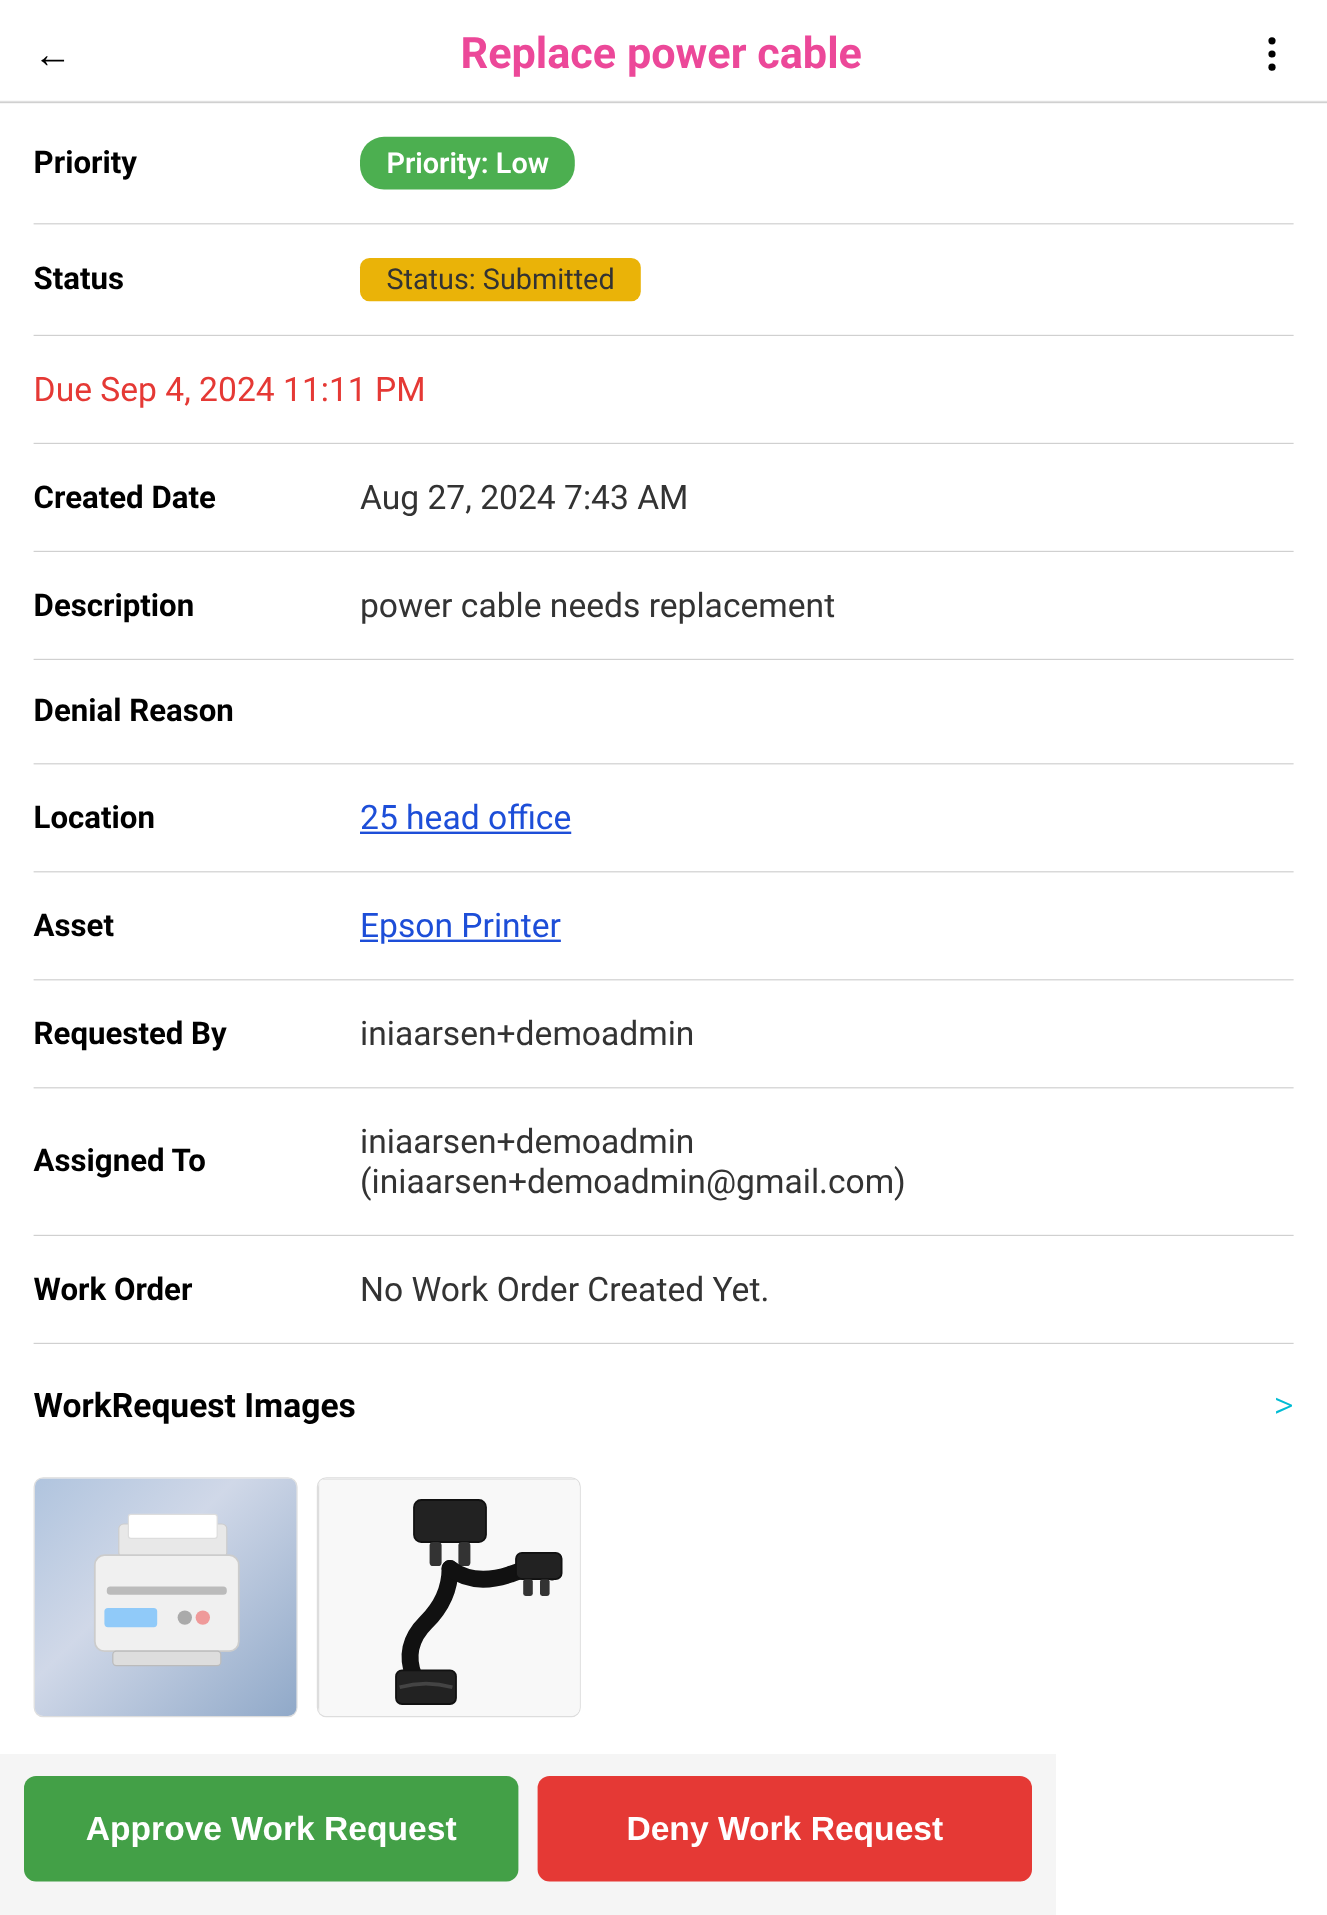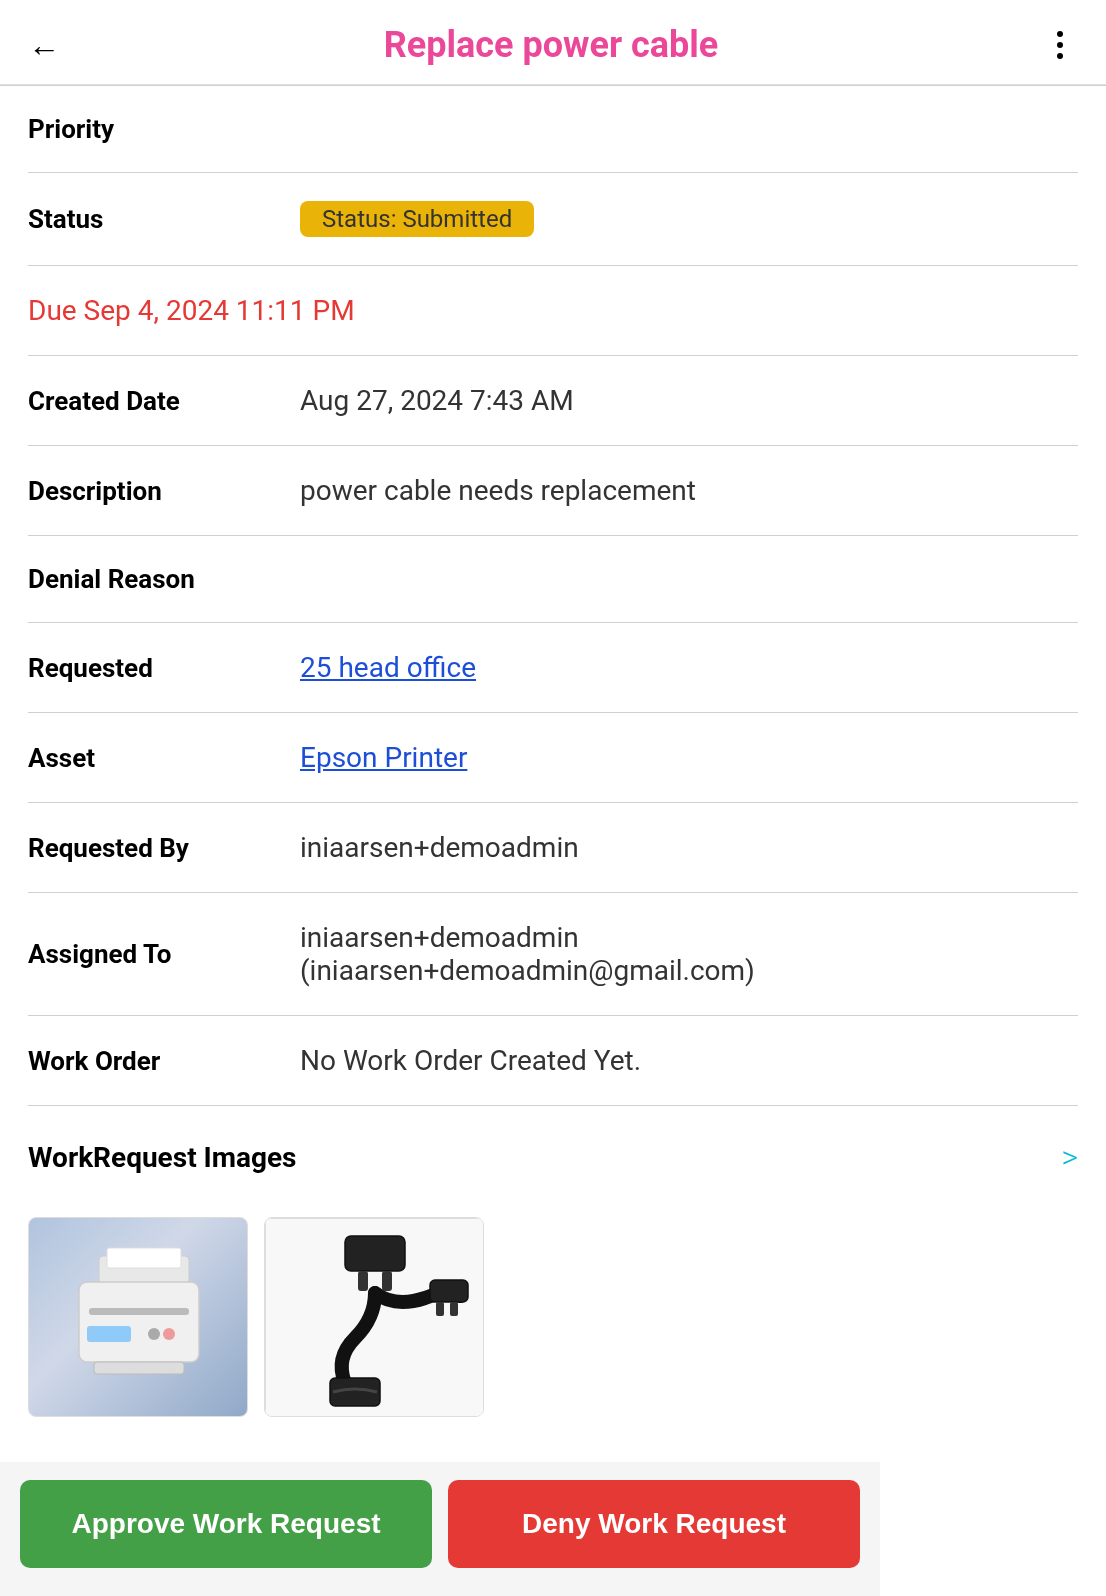--- a/index.html
+++ b/index.html
@@ -224,20 +224,21 @@
       <div class="dot"></div>
     </div>
   </div>
 
   <div class="divider"></div>
 
   <div class="detail-section">
 
     <div class="detail-row">
       <span class="detail-label">Priority</span>
+      <span class="badge-priority">Priority: Low</span>
     </div>
 
     <div class="detail-row">
       <span class="detail-label">Status</span>
       <span class="badge-status">Status: Submitted</span>
     </div>
 
     <div class="detail-row">
       <span class="detail-value due-date">Due Sep 4, 2024 11:11 PM</span>
     </div>
@@ -251,21 +252,21 @@
       <span class="detail-label">Description</span>
       <span class="detail-value">power cable needs replacement</span>
     </div>
 
     <div class="detail-row">
       <span class="detail-label">Denial Reason</span>
       <span class="detail-value"></span>
     </div>
 
     <div class="detail-row">
-      <span class="detail-label">Requested</span>
+      <span class="detail-label">Location</span>
       <span class="detail-value link">25 head office</span>
     </div>
 
     <div class="detail-row">
       <span class="detail-label">Asset</span>
       <span class="detail-value link">Epson Printer</span>
     </div>
 
     <div class="detail-row">
       <span class="detail-label">Requested By</span>

